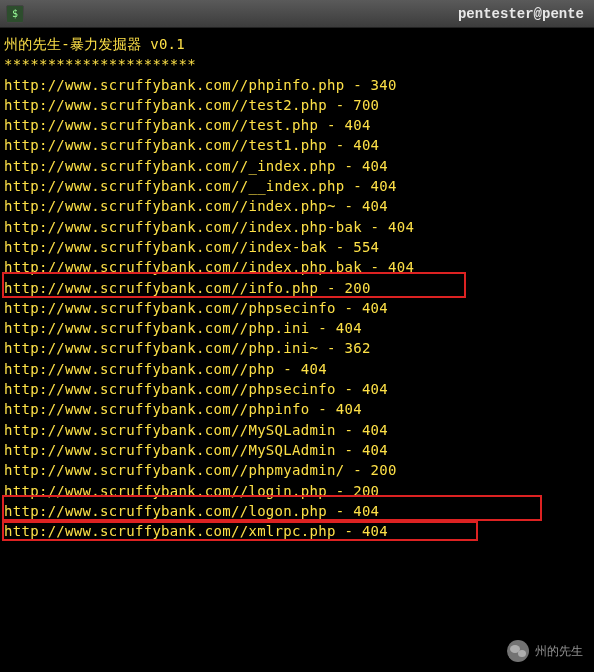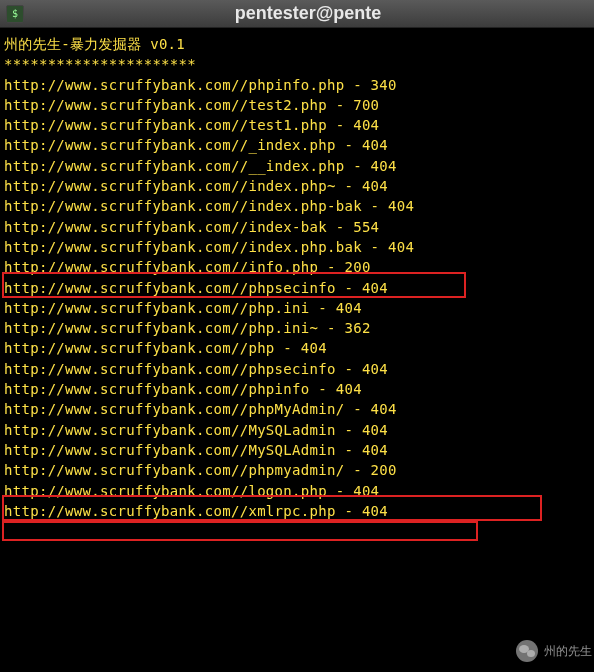--- a/index.html
+++ b/index.html
@@ -33,25 +33,25 @@
       border-radius: 2px;
       margin-right: 8px;
       display: flex;
       align-items: center;
       justify-content: center;
       color: #9f9;
       font-size: 10px;
     }
     .titlebar-text {
       flex: 1;
-      text-align: center;
+      text-align: right;
       color: #e8e8e8;
       font-weight: bold;
-      font-family: Liberation Sans, sans-serif;
-      font-size: 18px;
+      font-family: Liberation Mono, monospace;
+      font-size: 14px;
       padding-right: 4px;
       white-space: nowrap;
       overflow: hidden;
     }
     .terminal {
       padding: 6px 0 0 4px;
       line-height: 1.45;
       letter-spacing: 0.3px;
       position: relative;
     }
@@ -74,21 +74,21 @@
       left: 2px;
       width: 540px;
     }
     .box3 {
       left: 2px;
       width: 476px;
     }
     .watermark {
       position: absolute;
       bottom: 10px;
-      right: 2px;
+      right: 11px;
       display: flex;
       align-items: center;
       gap: 6px;
       color: #aaa;
       font-size: 12px;
       font-family: sans-serif;
       opacity: 0.85;
     }
     .wechat-icon {
       width: 22px;
@@ -128,38 +128,39 @@
   <div class="titlebar-icon">$</div>
   <div class="titlebar-text">pentester@pente</div>
 </div>
 
 <div class="terminal">
   <div class="line">州的先生-暴力发掘器 v0.1</div>
   <div class="line">**********************</div>
   <div id="results-container">
       <div class="line">http://www.scruffybank.com//phpinfo.php - 340</div>
       <div class="line">http://www.scruffybank.com//test2.php - 700</div>
+      <div class="line">http://www.scruffybank.com//test.php - 404</div>
       <div class="line">http://www.scruffybank.com//test1.php - 404</div>
       <div class="line">http://www.scruffybank.com//_index.php - 404</div>
       <div class="line">http://www.scruffybank.com//__index.php - 404</div>
       <div class="line">http://www.scruffybank.com//index.php~ - 404</div>
       <div class="line">http://www.scruffybank.com//index.php-bak - 404</div>
       <div class="line">http://www.scruffybank.com//index-bak - 554</div>
       <div class="line">http://www.scruffybank.com//index.php.bak - 404</div>
       <div class="line">http://www.scruffybank.com//info.php - 200</div>
       <div class="line">http://www.scruffybank.com//phpsecinfo - 404</div>
       <div class="line">http://www.scruffybank.com//php.ini - 404</div>
       <div class="line">http://www.scruffybank.com//php.ini~ - 362</div>
       <div class="line">http://www.scruffybank.com//php - 404</div>
       <div class="line">http://www.scruffybank.com//phpsecinfo - 404</div>
       <div class="line">http://www.scruffybank.com//phpinfo - 404</div>
-      <div class="line">http://www.scruffybank.com//phpMyAdmin/ - 404</div>
       <div class="line">http://www.scruffybank.com//MySQLadmin - 404</div>
       <div class="line">http://www.scruffybank.com//MySQLAdmin - 404</div>
       <div class="line">http://www.scruffybank.com//phpmyadmin/ - 200</div>
+      <div class="line">http://www.scruffybank.com//login.php - 200</div>
       <div class="line">http://www.scruffybank.com//logon.php - 404</div>
       <div class="line">http://www.scruffybank.com//xmlrpc.php - 404</div>
     </div>
   <div id="highlight1" class="highlight-box box1" style="top: 243.562px; height: 26.2969px;"></div>
   <div id="highlight2" class="highlight-box box2" style="top: 466.828px; height: 26.2969px;"></div>
   <div id="highlight3" class="highlight-box box3" style="top: 493.125px; height: 20.2969px;"></div>
 </div>
 
 <div class="watermark">
   <div class="wechat-icon"></div>

